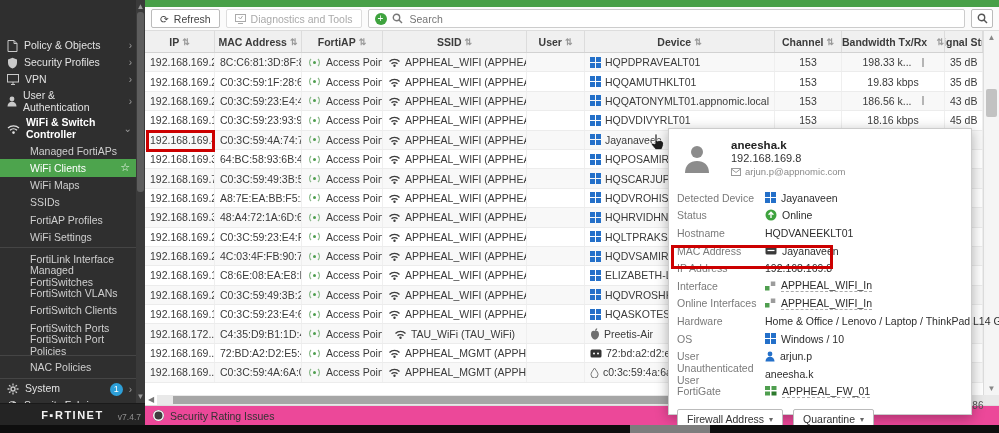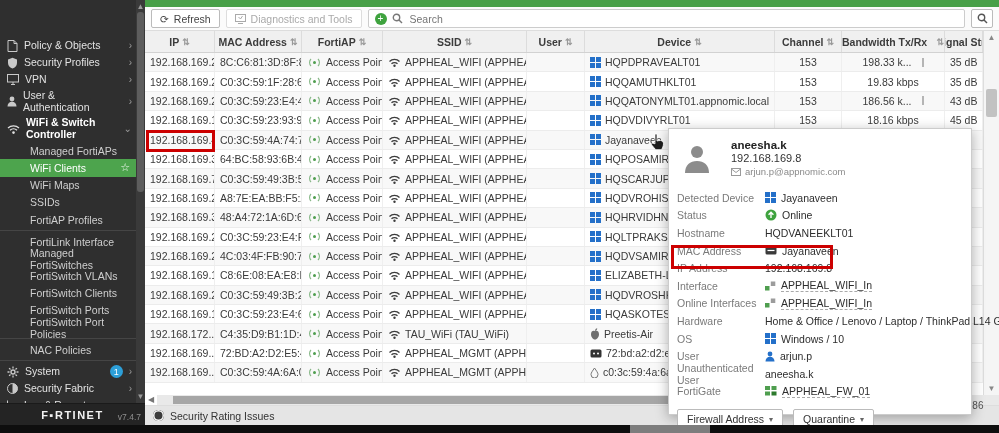--- a/index.html
+++ b/index.html
@@ -47,21 +47,21 @@
   .trow:nth-child(odd) { background: #f8f8f8; }
   .cell { padding: 0 5px; display: flex; align-items: center; gap: 4px; border-right: 1px solid #efefef; overflow: hidden; white-space: nowrap; font-size: 10.5px; color: #3a3a3a; }
   .cell.center { justify-content: center; }
   .bw-bar { width: 2px; height: 9px; background: #b5b5b5; margin-left: 6px; flex-shrink: 0; }
   .vscroll { position: absolute; top: 31px; right: 0; width: 16px; height: 364px; background: #f5f5f5; border-left: 1px solid #ddd; }
   .vscroll .arr { position: absolute; left: 0; width: 15px; text-align: center; color: #888; font-size: 8px; }
   .vscroll .thumb { position: absolute; left: 2px; top: 58px; width: 11px; height: 28px; background: #c2c2c2; border-radius: 2px; }
   .hscroll { position: absolute; top: 395px; left: 0; width: 854px; height: 10px; background: #e9e9e9; }
   .hscroll .larr { position: absolute; left: 0; top: 0; width: 12px; height: 10px; background: #fff; color: #777; font-size: 8px; text-align: center; line-height: 10px; }
   .hscroll .thumb { position: absolute; left: 28px; top: 1px; width: 600px; height: 8px; background: #a6a6a6; }
-  .secbar { position: absolute; top: 405px; left: 0; width: 854px; height: 20px; background: #e5e5e5; border-top: 1px solid #ddd; display: flex; align-items: center; gap: 6px; padding: 0 8px; }
+  .secbar { position: absolute; top: 405px; left: 0; width: 854px; height: 20px; background: #ec4899; border-top: 1px solid #ddd; display: flex; align-items: center; gap: 6px; padding: 0 8px; }
   .sec-icn { width: 11px; height: 11px; border-radius: 50%; background: #3d3d3d; box-shadow: inset 0 0 0 1.5px #f6f6f6, inset 0 0 0 5px #3d3d3d; }
   .secbar .lbl { font-size: 10.5px; color: #333; }
   
   .tooltip { position: absolute; left: 668px; top: 128px; width: 304px; height: 287px; background: #fff; border: 1px solid #ccc; box-shadow: 0 3px 12px rgba(0,0,0,.3); z-index: 30; padding: 10px 8px 6px 8px; }
   .tt-head { display: flex; gap: 14px; margin-bottom: 10px; }
   .tt-name { font-weight: bold; font-size: 11.5px; color: #222; }
   .tt-ip { font-size: 11px; color: #333; margin-top: 1px; }
   .tt-email { font-size: 9.5px; color: #8a8a8a; margin-top: 2px; display: flex; align-items: center; gap: 4px; }
   .tt-row { display: flex; align-items: center; height: 17.6px; }
   .tt-label { width: 88px; flex-shrink: 0; color: #7a7a7a; font-size: 10.5px; }
@@ -144,20 +144,23 @@
           <span class="star">☆</span>
         </div>
         <div class="sub-item">
           <span class="lbl">WiFi Maps</span>
         </div>
         <div class="sub-item">
           <span class="lbl">SSIDs</span>
         </div>
         <div class="sub-item">
           <span class="lbl">FortiAP Profiles</span>
+        </div>
+        <div class="sub-item">
+          <span class="lbl">WiFi Settings</span>
         </div>
         <div class="side-div"></div>
         <div class="sub-item">
           <span class="lbl">FortiLink Interface</span>
         </div>
         <div class="sub-item">
           <span class="lbl">Managed FortiSwitches</span>
         </div>
         <div class="sub-item">
           <span class="lbl">FortiSwitch VLANs</span>
@@ -993,21 +996,21 @@
           </div>
           <div class="cell" style="width: 81px;">
             <span class="ic">
               <svg width="15" height="11" viewBox="0 0 15 11">
                 <circle cx="7.5" cy="5.5" r="1.5" fill="#4f9e4f"></circle>
                 <path d="M4 2 a5 5 0 0 0 0 7 M11 2 a5 5 0 0 1 0 7" stroke="#86b786" fill="none" stroke-width="1.1"></path>
               </svg>
             </span>
             <span>Access Point -6</span>
           </div>
-          <div class="cell" style="width: 144px;">
+          <div class="cell" style="width: 144px; justify-content: center;">
             <span class="ic">
               <svg width="13" height="10" viewBox="0 0 13 10">
                 <path d="M1.5 4.5 a7 7 0 0 1 10 0 M3.5 6.8 a4.2 4.2 0 0 1 6 0" stroke="#3c3c3c" fill="none" stroke-width="1.3"></path>
                 <circle cx="6.5" cy="8.7" r="1.2" fill="#3c3c3c"></circle>
               </svg>
             </span>
             <span>TAU_WiFi (TAU_WiFi)</span>
           </div>
           <div class="cell" style="width: 58px;">
             <span></span>

